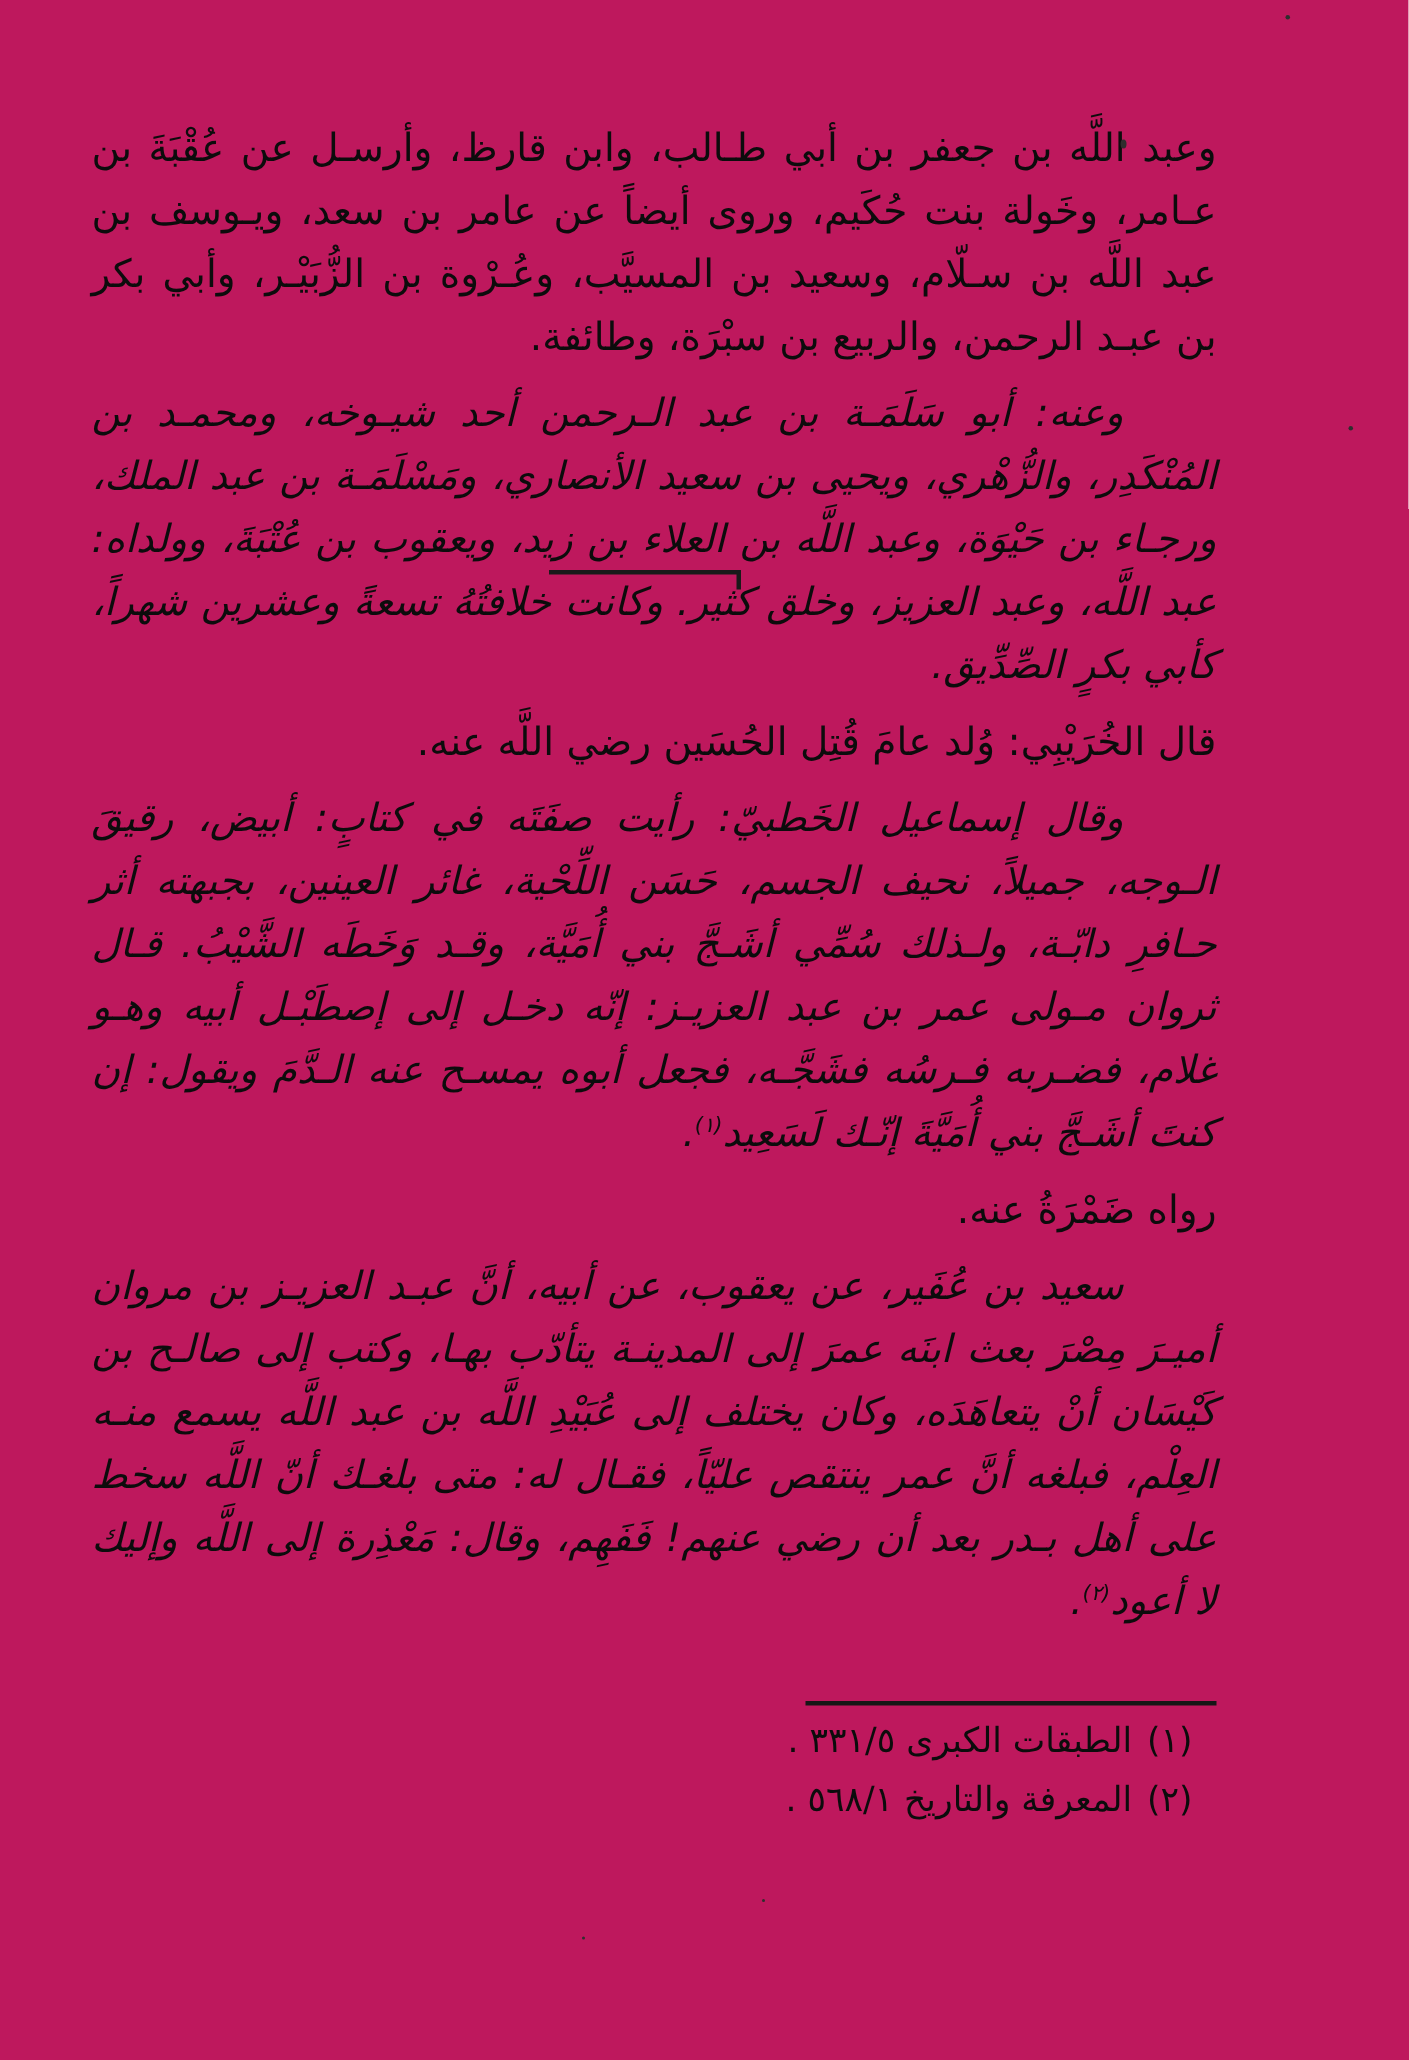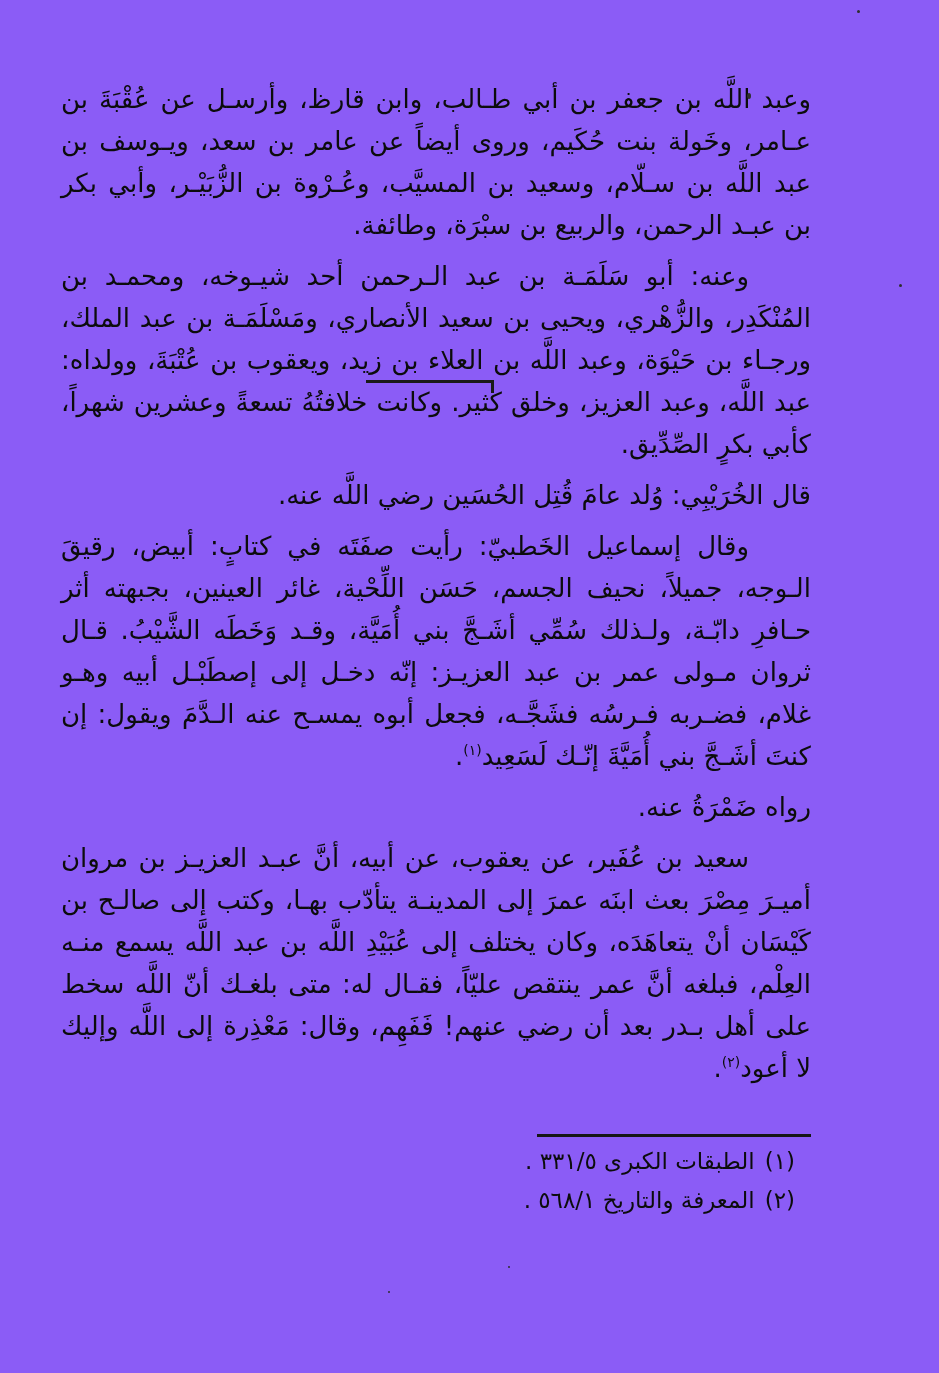--- a/index.html
+++ b/index.html
@@ -4,41 +4,42 @@
 <style>
   html, body {
     margin: 0;
     padding: 0;
     background: #ffffff;
   }
   .page {
     position: relative;
     width: 939px;
     height: 1373px;
-    background: #8b5cf6;
+    background: #be185d;
     font-family: "DejaVu Sans", sans-serif;
     color: #0c0c0c;
     overflow: hidden;
   }
   .text-block {
     position: absolute;
     top: 78px;
     right: 128px;
     width: 750px;
     direction: rtl;
     font-size: 26px;
     line-height: 42px;
     text-align: justify;
   }
   p.para {
     margin: 0 0 9px 0;
     padding: 0;
   }
   p.para.indent {
     text-indent: 62px;
+    font-style: italic;
   }
   sup.fnref {
     font-size: 14px;
     line-height: 0;
     vertical-align: super;
   }
   .correction {
     position: relative;
   }
   .correction::before {

